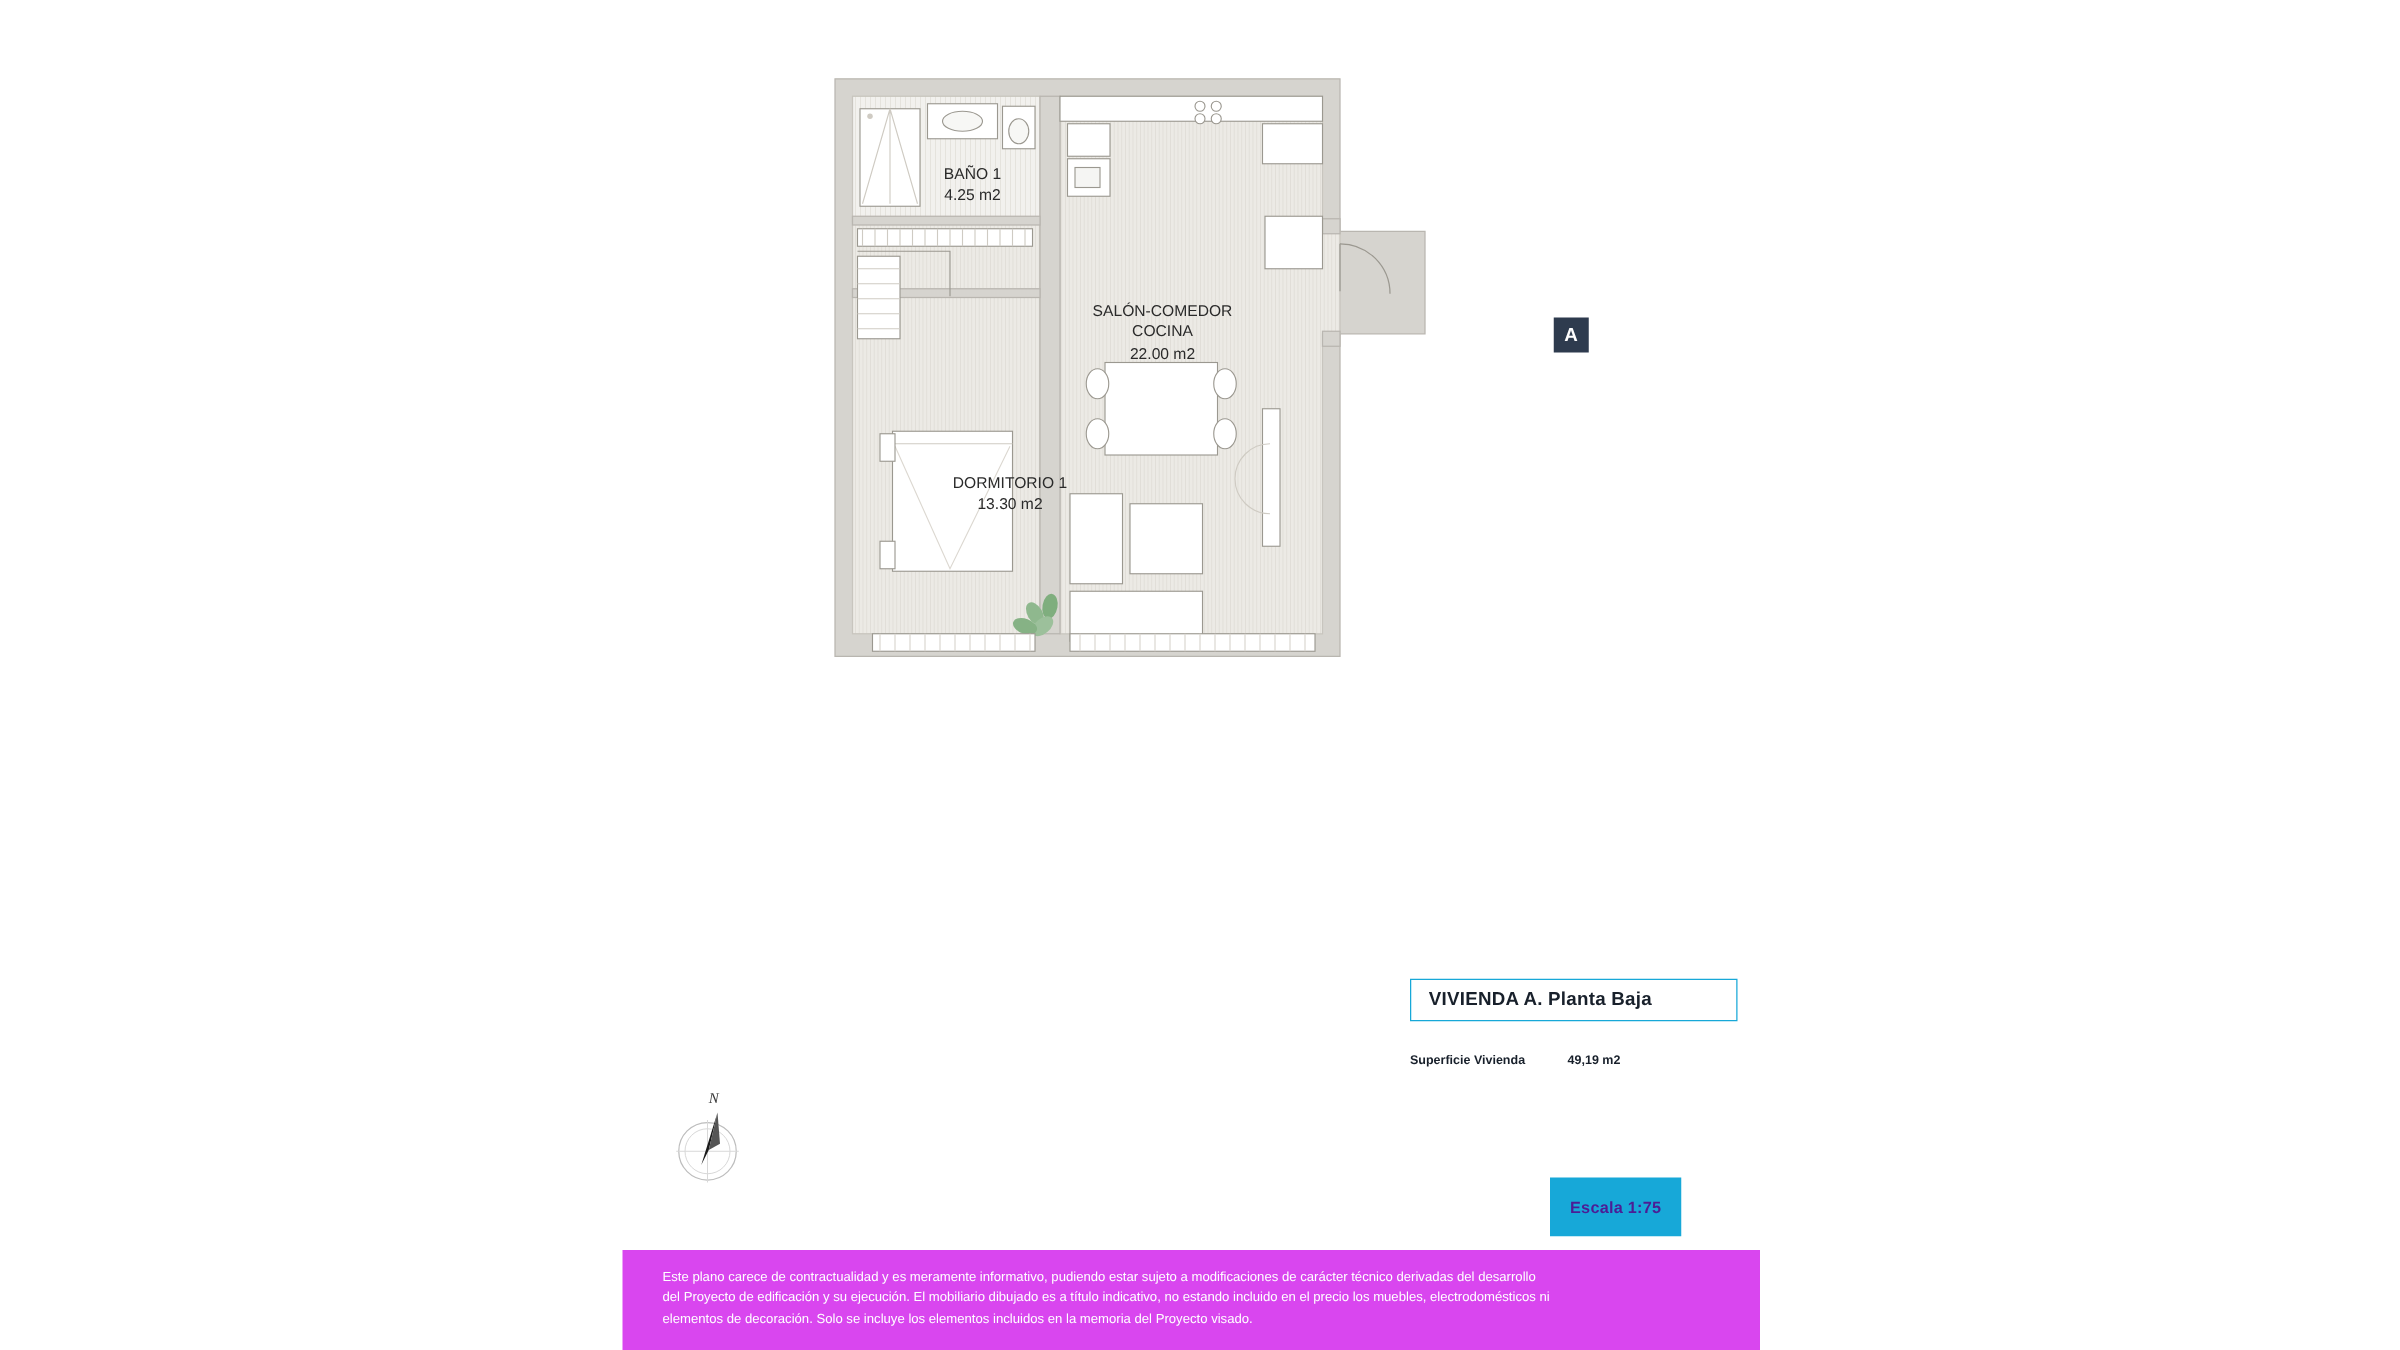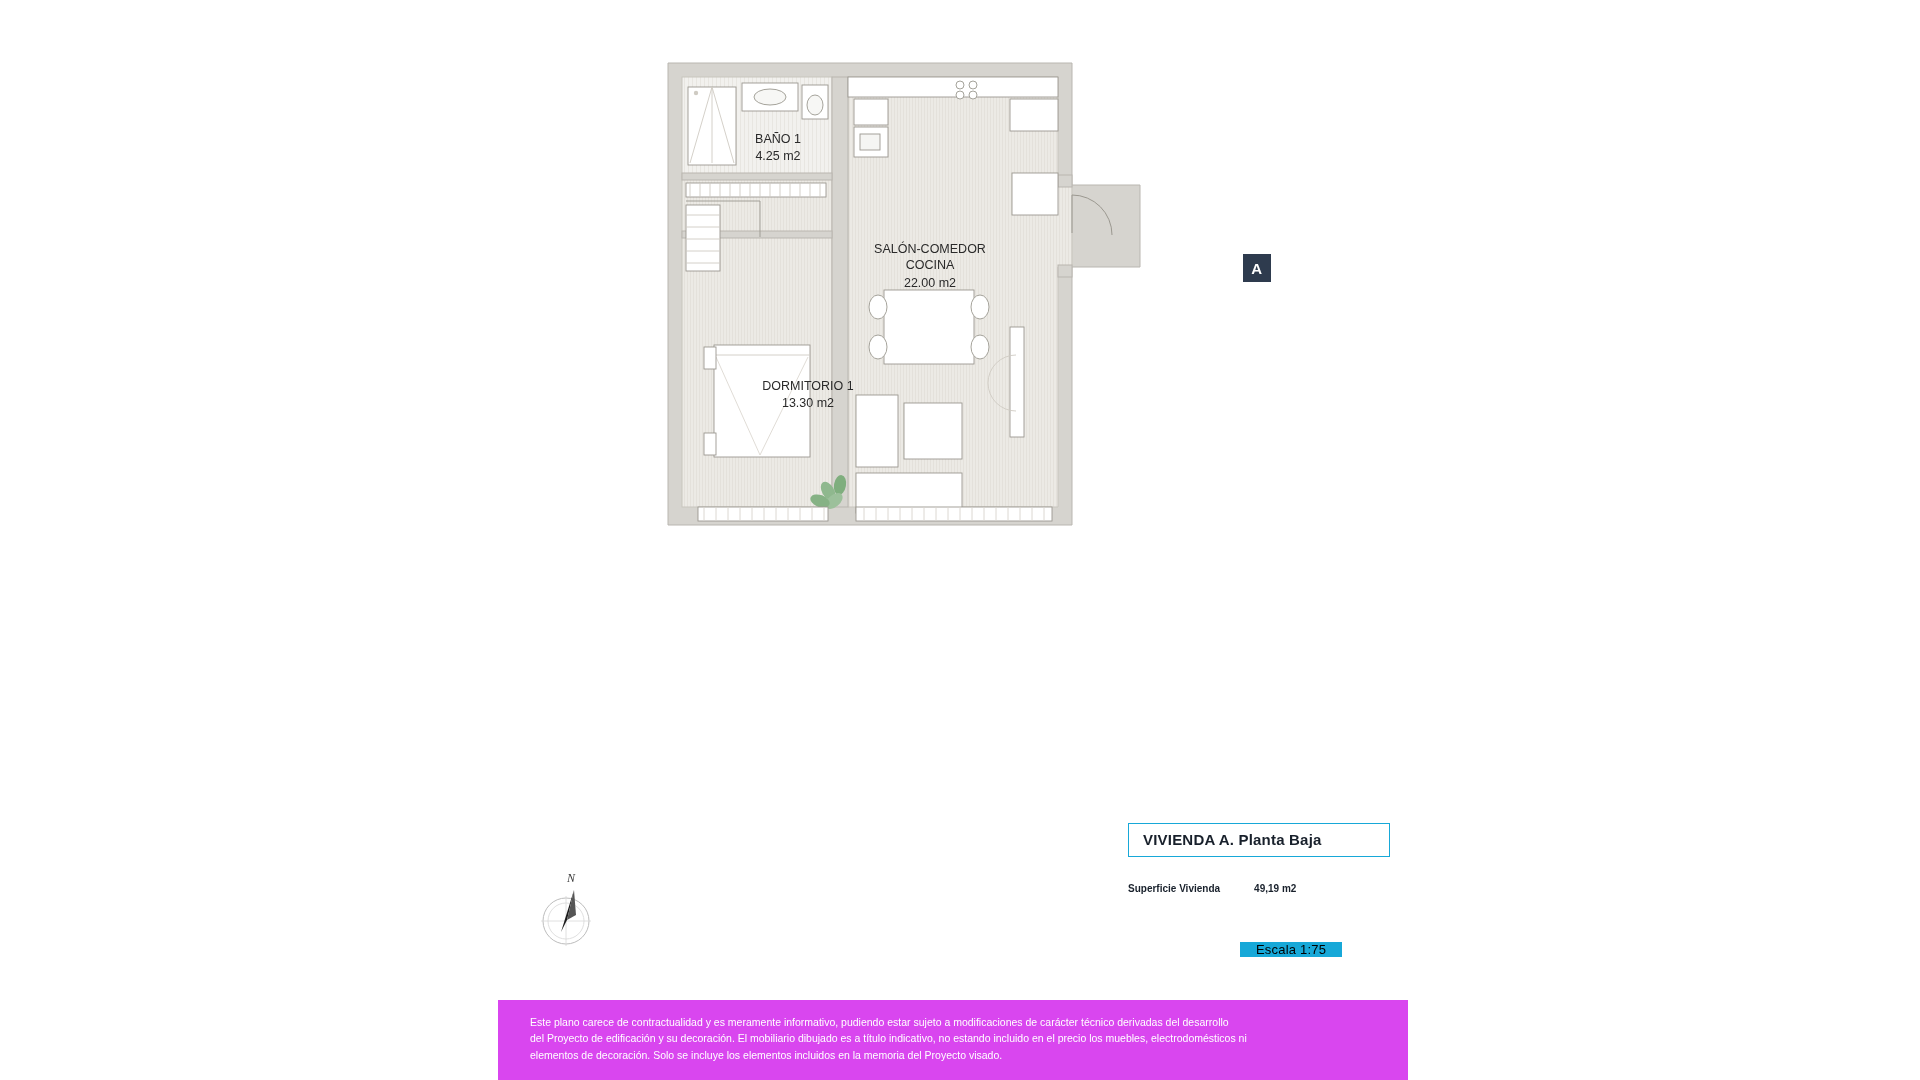--- a/index.html
+++ b/index.html
@@ -47,45 +47,44 @@
     position: absolute;
     left: 1128px;
     top: 783px;
     width: 400px;
   }
   #unit-title-box {
     display: inline-block;
     border: 1.5px solid #17a8d8;
     padding: 7px 14px 7px 14px;
     min-width: 232px;
-    margin-top: 40px;
   }
   #unit-title-box .t {
     font-size: 15px;
     font-weight: bold;
     color: #18202b;
     letter-spacing: 0.2px;
   }
   #surface-row {
     margin-top: 26px;
     font-size: 10px;
     font-weight: bold;
     color: #18202b;
     display: flex;
     gap: 34px;
   }
   #scale-chip {
     position: absolute;
     left: 1240px;
     top: 942px;
     background: #17a8d8;
-    color: #000000;
+    color: #4c1d95;
     font-size: 13px;
-    font-weight: normal;
-    padding: 0 16px;
+    font-weight: bold;
+    padding: 16px 16px;
     letter-spacing: 0.2px;
   }
 
   
   #compass {
     position: absolute;
     left: 533px;
     top: 868px;
     width: 74px;
     height: 84px;
@@ -280,15 +279,15 @@
     <circle cx="33" cy="53" r="18" fill="none" stroke="#d8d8d8" stroke-width="0.8"></circle>
     <line x1="33" y1="28" x2="33" y2="78" stroke="#d8d8d8" stroke-width="0.8"></line>
     <line x1="8" y1="53" x2="58" y2="53" stroke="#d8d8d8" stroke-width="0.8"></line>
     <polygon points="41,22 28,64 34,52" fill="#1b1b1b"></polygon>
     <polygon points="41,22 34,52 43,47" fill="#555555"></polygon>
   </svg>
 </div>
 
 <div id="disclaimer">
   <div>Este plano carece de contractualidad y es meramente informativo, pudiendo estar sujeto a modificaciones de carácter técnico derivadas del desarrollo</div>
-  <div>del Proyecto de edificación y su decoración. El mobiliario dibujado es a título indicativo, no estando incluido en el precio los muebles, electrodomésticos ni</div>
+  <div>del Proyecto de edificación y su ejecución. El mobiliario dibujado es a título indicativo, no estando incluido en el precio los muebles, electrodomésticos ni</div>
   <div>elementos de decoración. Solo se incluye los elementos incluidos en la memoria del Proyecto visado.</div>
 </div>
 
 </body></html>

